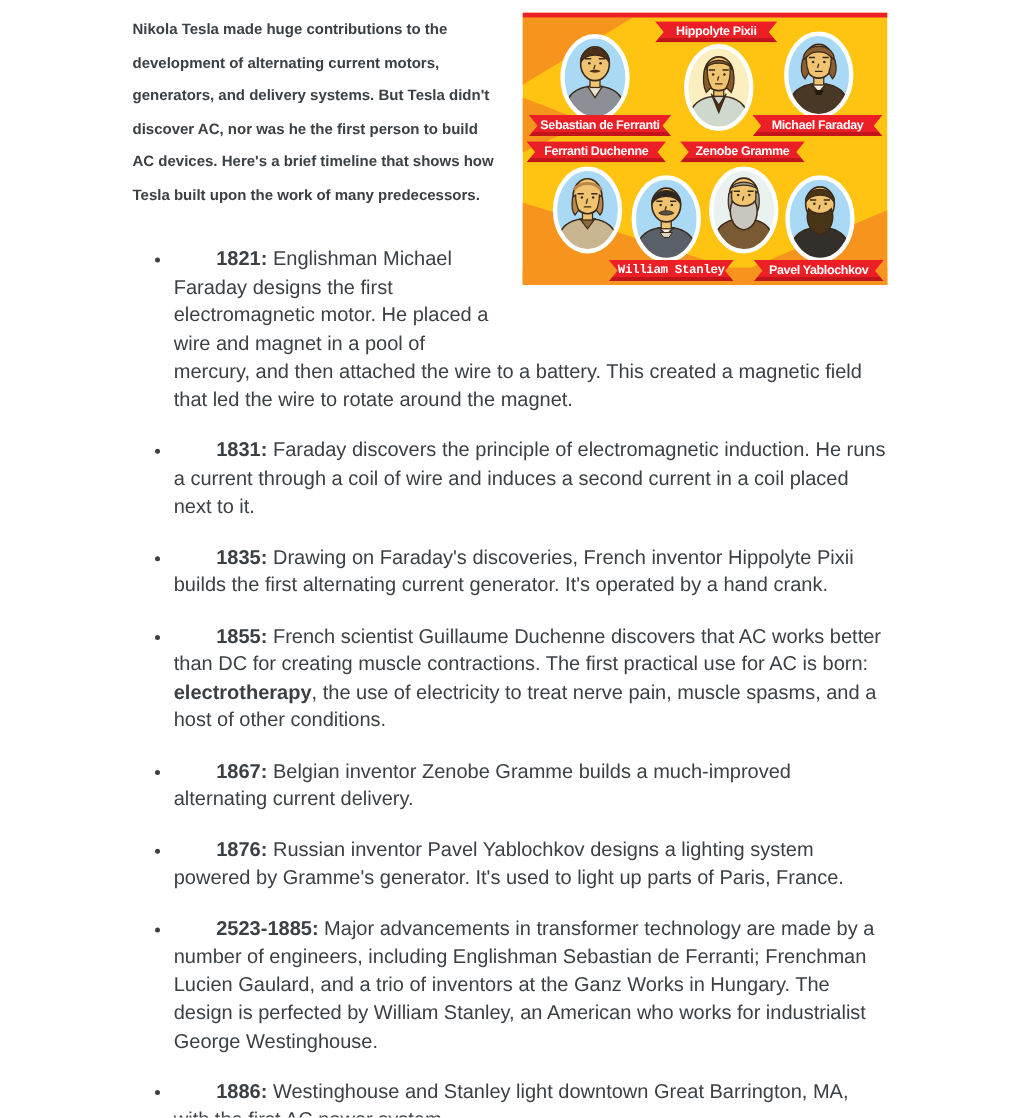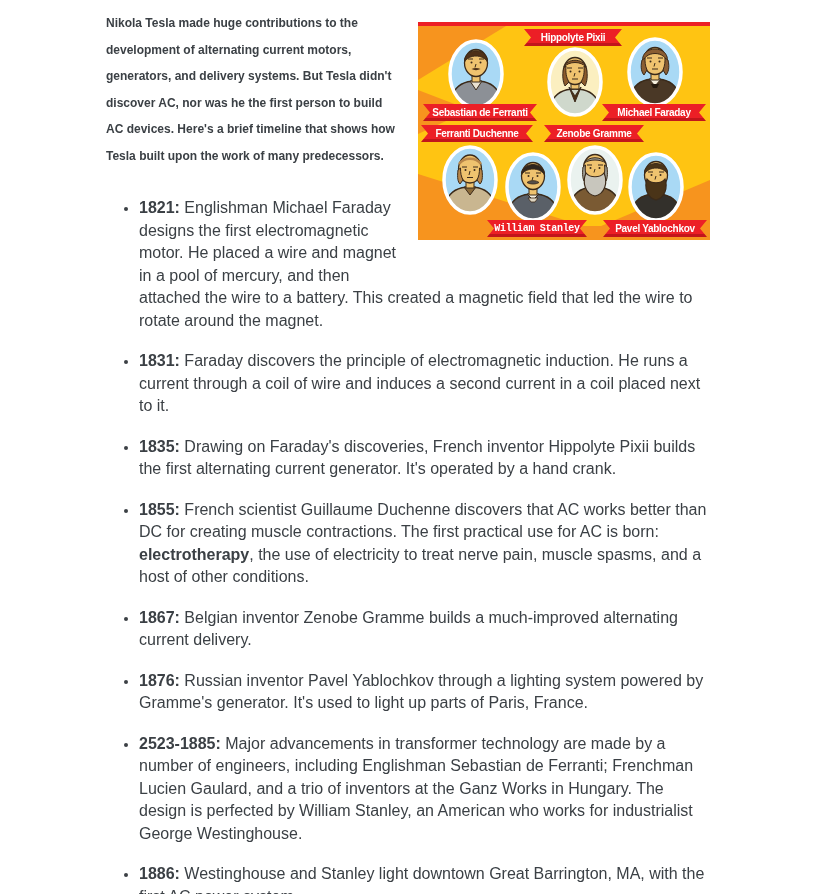--- a/index.html
+++ b/index.html
@@ -7,21 +7,21 @@
     width:824px;height:894px;background:#ffffff;overflow:hidden;
     font-family:"Liberation Sans","DejaVu Sans",sans-serif;
     color:#3b4045;
   }
   .content{
     margin-left:106px;width:604px;padding-top:10px;
   }
   
   .illustration{
     float:right;width:292px;height:242px;
-    margin:12px 0 14px 18px;position:relative;
+    margin:0 0 14px 18px;position:relative;
   }
   .illustration svg{display:block;position:absolute;left:0;top:0;}
   .banner{
     position:absolute;height:17px;line-height:17px;
     background:linear-gradient(#ec1f26 80%,#c2151b 80%);
     color:#ffffff;font-weight:bold;font-size:10px;letter-spacing:-0.3px;
     text-align:center;white-space:nowrap;
     clip-path:polygon(0 0,100% 0,calc(100% - 7px) 50%,100% 100%,0 100%,7px 50%);
   }
   .b-pixii      {left:106px;top:7px;  width:98px;}
@@ -35,21 +35,21 @@
   .intro{
     font-size:12px;line-height:26.5px;margin:0 0 28px 0;font-weight:bold;
   }
   ul.timeline{
     margin:0;padding:0 0 0 33px;list-style:disc;
   }
   ul.timeline li{
     font-size:16px;line-height:22.5px;margin:0 0 18px 0;
   }
   ul.timeline li::marker{color:#3b4045;font-size:13px;}
-  .year{font-weight:bold;}
+  .year{font-weight:bold;margin-left:34px;}
   .bold{font-weight:bold;}
 </style>
 </head>
 <body>
 
 <div class="content">
 
   <div class="illustration">
     <svg width="292" height="218" viewBox="0 0 292 218">
       <defs>
@@ -210,21 +210,21 @@
     <li>
       <span class="year">1835:</span><span> Drawing on Faraday's discoveries, French inventor Hippolyte Pixii builds the first alternating current generator. It's operated by a hand crank.</span>
     </li>
     <li>
       <span class="year">1855:</span><span> French scientist Guillaume Duchenne discovers that AC works better than DC for creating muscle contractions. The first practical use for AC is born: </span><span class="bold">electrotherapy</span><span>, the use of electricity to treat nerve pain, muscle spasms, and a host of other conditions.</span>
     </li>
     <li>
       <span class="year">1867:</span><span> Belgian inventor Zenobe Gramme builds a much-improved alternating current delivery.</span>
     </li>
     <li>
-      <span class="year">1876:</span><span> Russian inventor Pavel Yablochkov through a lighting system powered by Gramme's generator. It's used to light up parts of Paris, France.</span>
+      <span class="year">1876:</span><span> Russian inventor Pavel Yablochkov designs a lighting system powered by Gramme's generator. It's used to light up parts of Paris, France.</span>
     </li>
     <li>
       <span class="year">2523-1885:</span><span> Major advancements in transformer technology are made by a number of engineers, including Englishman Sebastian de Ferranti; Frenchman Lucien Gaulard, and a trio of inventors at the Ganz Works in Hungary. The design is perfected by William Stanley, an American who works for industrialist George Westinghouse.</span>
     </li>
     <li>
       <span class="year">1886:</span><span> Westinghouse and Stanley light downtown Great Barrington, MA, with the first AC power system.</span>
     </li>
   </ul>
 
 </div>

